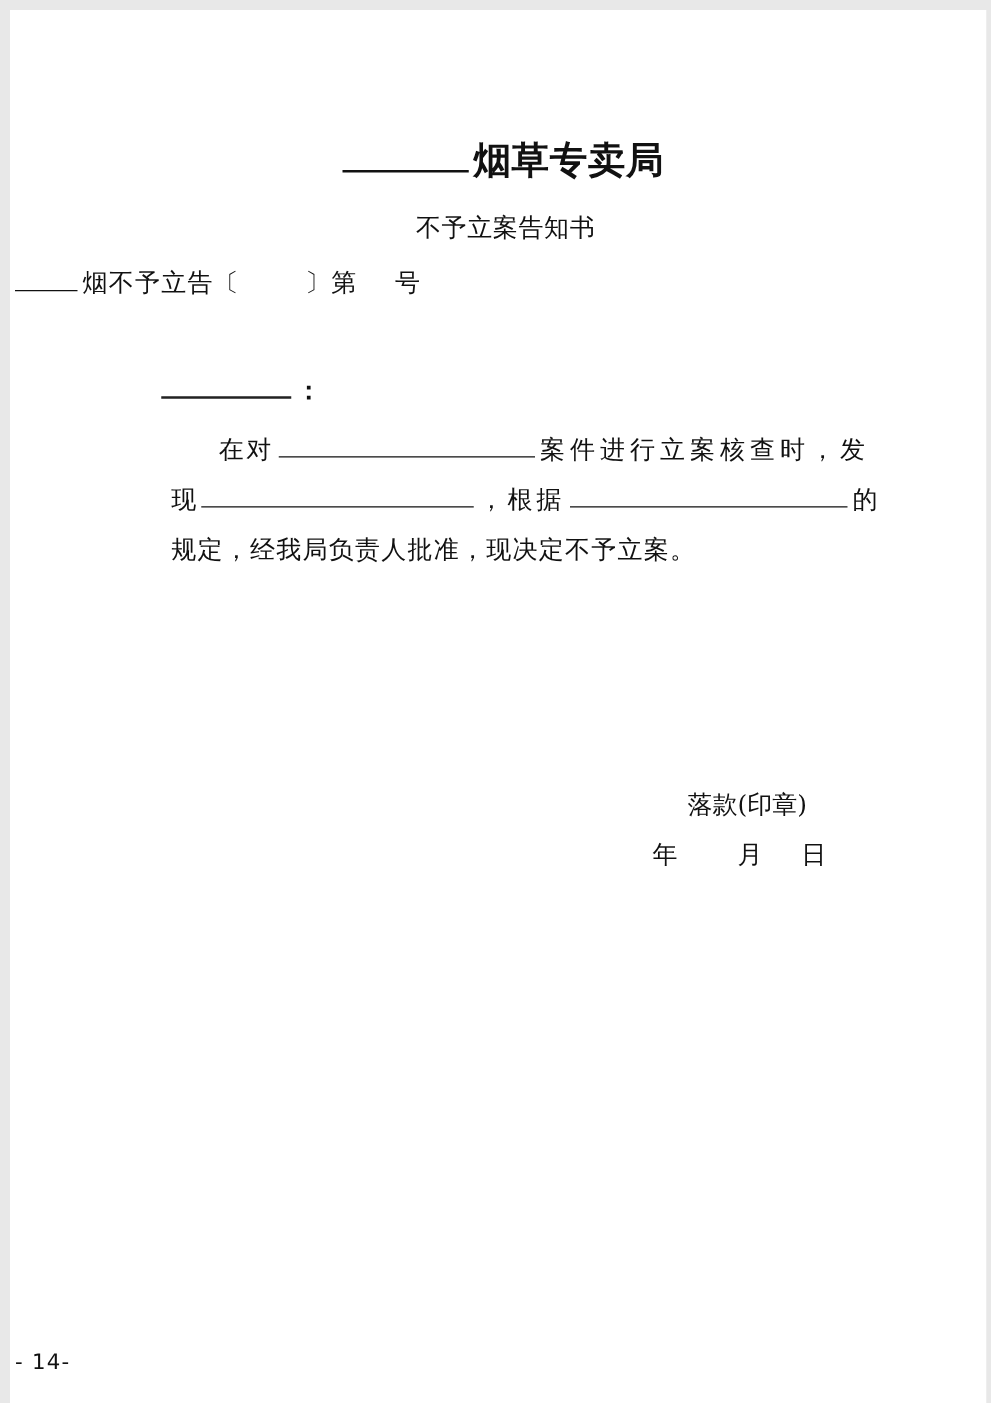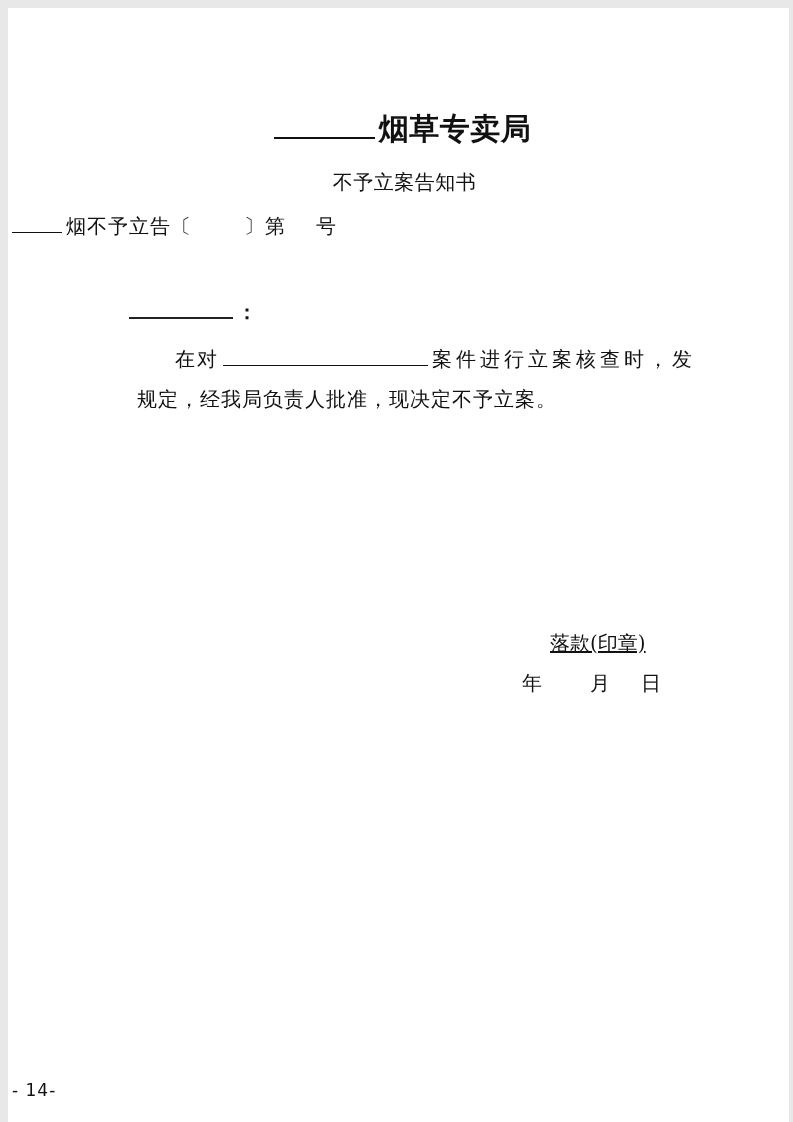--- a/index.html
+++ b/index.html
@@ -89,21 +89,20 @@
   .blank-case   { width: 205px; }
   .blank-find   { width: 218px; }
   .blank-basis  { width: 222px; }
 
   
   .seal-line {
     top: 616px; left: 538px;
     font-size: 20px;
     line-height: 30px;
     white-space: nowrap;
-    text-decoration: underline;
   }
   .date-line {
     top: 656px; left: 506px;
     font-size: 20px;
     line-height: 30px;
     white-space: nowrap;
   }
   .gap-ym { width: 40px; }
   .gap-md { width: 23px; }
 
@@ -129,20 +128,22 @@
 
   <div class="abs docno-line"><span class="blank docno-blank"></span><span>烟不予立告〔</span><span class="gap gap-bracket"></span><span>〕第</span><span class="gap gap-no"></span><span>号</span>
   </div>
 
   <div class="abs salutation-line"><span class="blank salutation-blank"></span><span>：</span>
   </div>
 
   <div class="abs body-para">
     <div class="body-line"><span class="gap indent2"></span><span class="ls-2">在对</span><span class="blank blank-case"></span><span class="ls-4">案件进行立案核查时，发</span>
     </div>
+    <div class="body-line"><span>现</span><span class="blank blank-find"></span><span class="ls-3">，根据</span><span class="blank blank-basis"></span><span>的</span>
+    </div>
     <div class="body-line"><span class="ls-1">规定，经我局负责人批准，现决定不予立案。</span>
     </div>
   </div>
 
   <div class="abs seal-line">落款(印章)</div>
   <div class="abs date-line"><span>年</span><span class="gap gap-ym"></span><span>月</span><span class="gap gap-md"></span><span>日</span>
   </div>
 
   <div class="abs page-number">- 14-</div>
 

